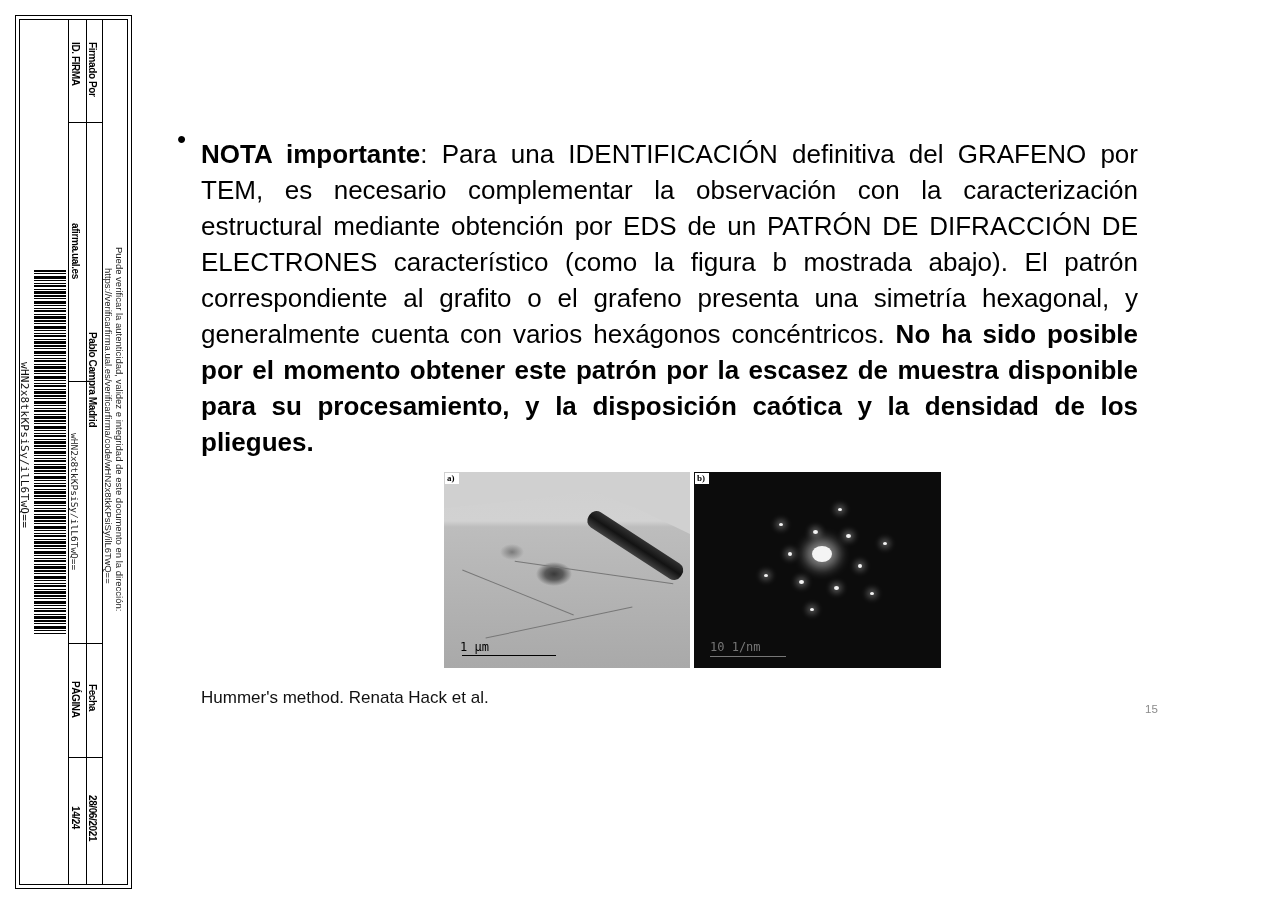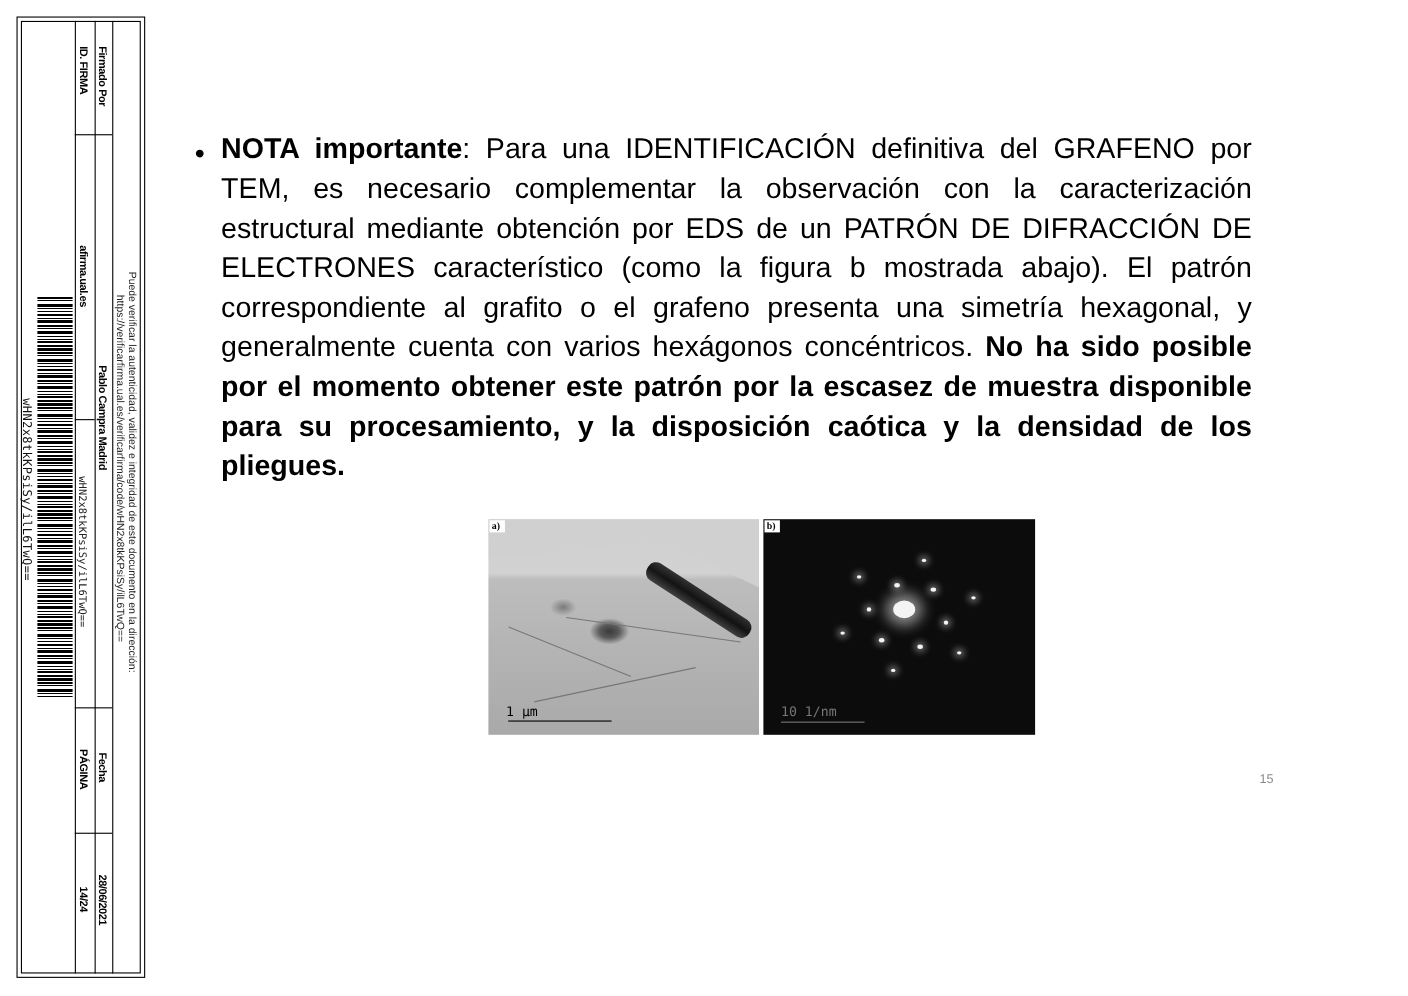--- a/index.html
+++ b/index.html
@@ -30,21 +30,21 @@
     position:absolute; left:34px; top:270px; width:32px; height:364px;
     background:
       repeating-linear-gradient(180deg,
         #000 0 2px, #fff 2px 3px, #000 3px 4px, #fff 4px 6px,
         #000 6px 9px, #fff 9px 10px, #000 10px 11px, #fff 11px 13px,
         #000 13px 14px, #fff 14px 15px, #000 15px 17px, #fff 17px 19px,
         #000 19px 20px, #fff 20px 21px, #000 21px 24px, #fff 24px 25px);
   }
   
   .main-text {
-    position:absolute; left:201px; top:117px; width:937px;
+    position:absolute; left:201px; top:136px; width:937px;
     font-family:"Liberation Sans", "DejaVu Sans", sans-serif;
     font-size:26px; line-height:36px; text-align:justify; color:#000;
   }
   .bullet {
     position:absolute; left:177px; top:121px; font-size:26px; line-height:36px;
   }
   .main-text b { font-weight:bold; }
   .fig {
     position:absolute; top:472px; height:196px; overflow:hidden;
   }
@@ -164,15 +164,16 @@
   <div class="spot" style="left:189px; top:70px; width:4px; height:3px;"></div>
   <div class="spot" style="left:176px; top:120px; width:4px; height:3px;"></div>
   <div class="spot" style="left:116px; top:136px; width:4px; height:3px;"></div>
   <div class="spot" style="left:70px; top:102px; width:4px; height:3px;"></div>
   <span class="fig-label">b)</span>
   <span class="scale-b">10 1/nm</span>
   <div class="scale-b-bar"></div>
 </div>
 
 <div class="caption">
+  <div>Hummer's method. Renata Hack et al.</div>
 </div>
 
 <span class="page-num">15</span>
 
 </body></html>

